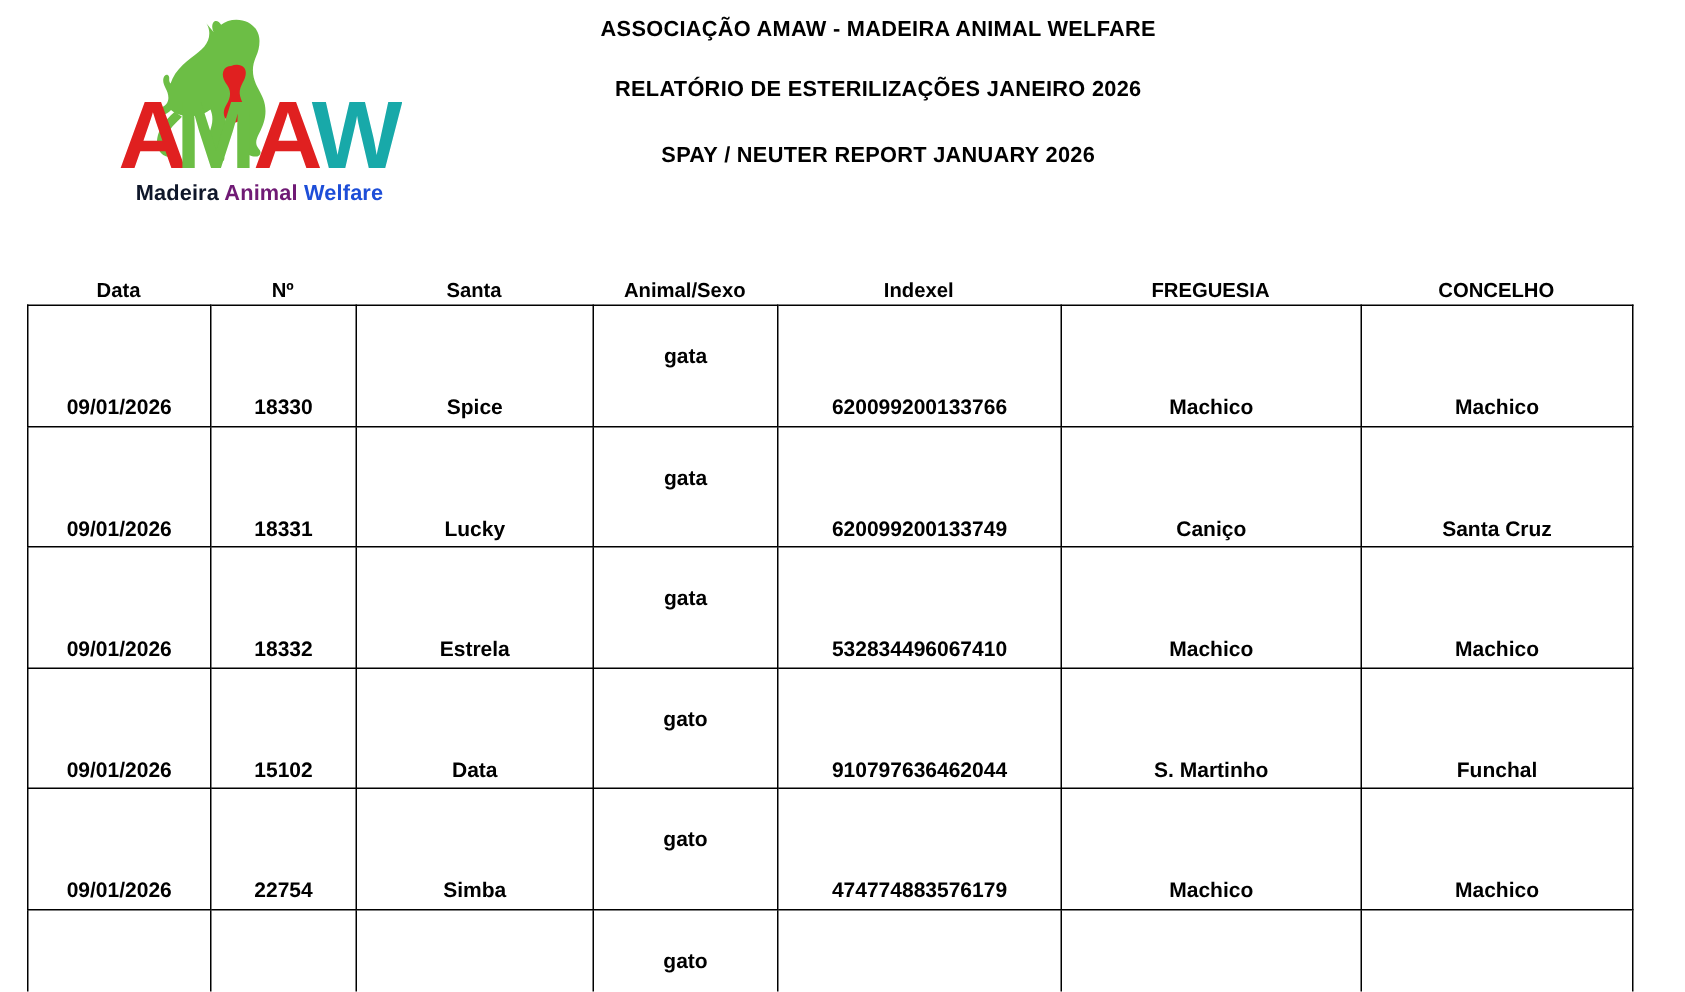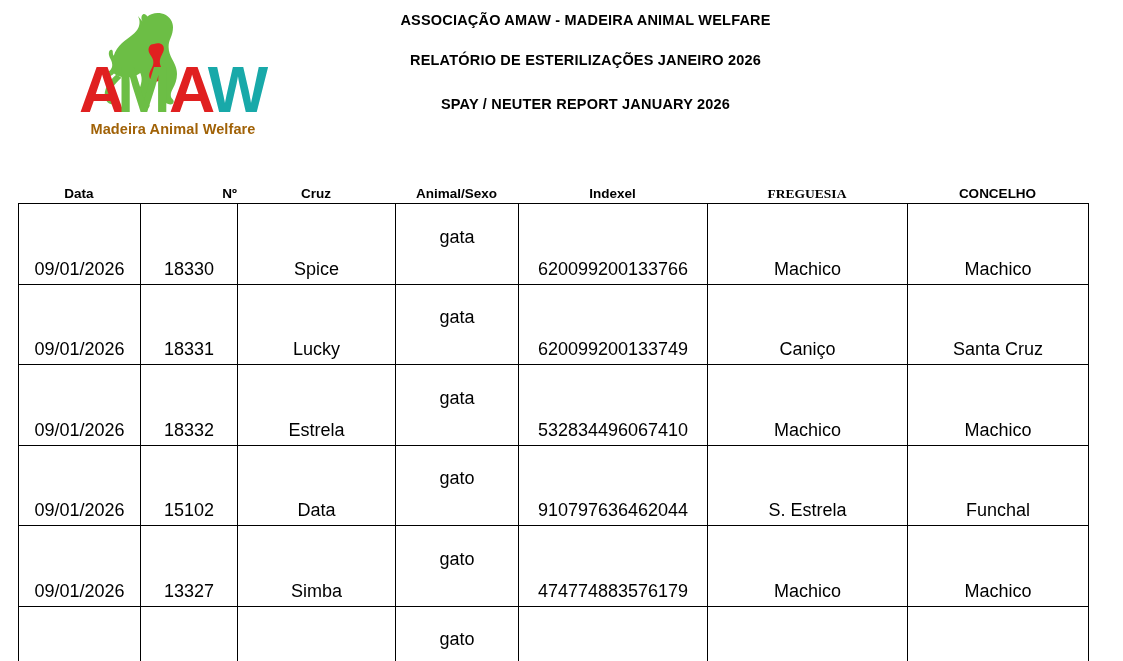--- a/index.html
+++ b/index.html
@@ -82,22 +82,22 @@
     width: 1070px;
     border-collapse: collapse;
     table-layout: fixed;
   }
   #data-table td {
     border: 1.6px solid #000000;
     height: 67.5px;
     padding: 0 4px 4px 4px;
     vertical-align: bottom;
     text-align: center;
-    font-size: 18px;
-    font-weight: normal;
+    font-size: 14px;
+    font-weight: bold;
     line-height: 1.1;
   }
   #data-table td.cell-species {
     vertical-align: middle;
     padding-bottom: 12px;
   }
   .cw-data      { width: 122px; }
   .cw-num       { width: 97px;  }
   .cw-nome      { width: 158px; }
   .cw-especie   { width: 123px; }
@@ -146,37 +146,37 @@
 
     <g font-family="'Liberation Sans', sans-serif" font-size="64" font-weight="bold" text-anchor="middle">
       <text x="24" y="104" fill="#e02020">A</text>
       <text x="66" y="104" fill="#6cbe45">M</text>
       <text x="114" y="104" fill="#e02020">A</text>
       <text x="160" y="104" fill="#18a9a9">W</text>
     </g>
   </svg>
 
   <div id="logo-tagline">
-    <span style="color:#a16207">Madeira</span>
-    <span style="color:#a16207">Animal</span>
-    <span style="color:#a16207">Welfare</span>
+    <span style="color:#0f172a">Madeira</span>
+    <span style="color:#701a75">Animal</span>
+    <span style="color:#1d4ed8">Welfare</span>
   </div>
 </div>
 
 <div class="doc-title" id="title-line-1">ASSOCIAÇÃO AMAW - MADEIRA ANIMAL WELFARE</div>
 <div class="doc-title" id="title-line-2">RELATÓRIO DE ESTERILIZAÇÕES JANEIRO 2026</div>
 <div class="doc-title" id="title-line-3">SPAY / NEUTER REPORT JANUARY 2026</div>
 
 <div id="table-header-row">
   <div class="col-header" style="left:18px;  width:122px;">Data</div>
-  <div class="col-header" style="left:140px; width:97px;text-align:right;">Nº</div>
-  <div class="col-header" style="left:237px; width:158px;">Cruz</div>
+  <div class="col-header" style="left:140px; width:97px;">Nº</div>
+  <div class="col-header" style="left:237px; width:158px;">Santa</div>
   <div class="col-header" style="left:395px; width:123px;">Animal/Sexo</div>
   <div class="col-header" style="left:518px; width:189px;">Indexel</div>
-  <div class="col-header" style="left:707px; width:200px;font-family:Liberation Serif, serif;">FREGUESIA</div>
+  <div class="col-header" style="left:707px; width:200px;">FREGUESIA</div>
   <div class="col-header" style="left:907px; width:181px;">CONCELHO</div>
 </div>
 
 <table id="data-table">
   <colgroup>
     <col class="cw-data">
       <col class="cw-num">
       <col class="cw-nome">
       <col class="cw-especie">
     <col class="cw-indexel">
@@ -210,26 +210,26 @@
         <td>532834496067410</td>
         <td>Machico</td>
         <td>Machico</td>
       </tr>
       <tr>
         <td>09/01/2026</td>
         <td>15102</td>
         <td>Data</td>
         <td class="cell-species">gato</td>
         <td>910797636462044</td>
-        <td>S. Estrela</td>
+        <td>S. Martinho</td>
         <td>Funchal</td>
       </tr>
       <tr>
         <td>09/01/2026</td>
-        <td>13327</td>
+        <td>22754</td>
         <td>Simba</td>
         <td class="cell-species">gato</td>
         <td>474774883576179</td>
         <td>Machico</td>
         <td>Machico</td>
       </tr>
       <tr>
         <td>09/01/2026</td>
         <td>18335</td>
         <td>Bruce</td>

